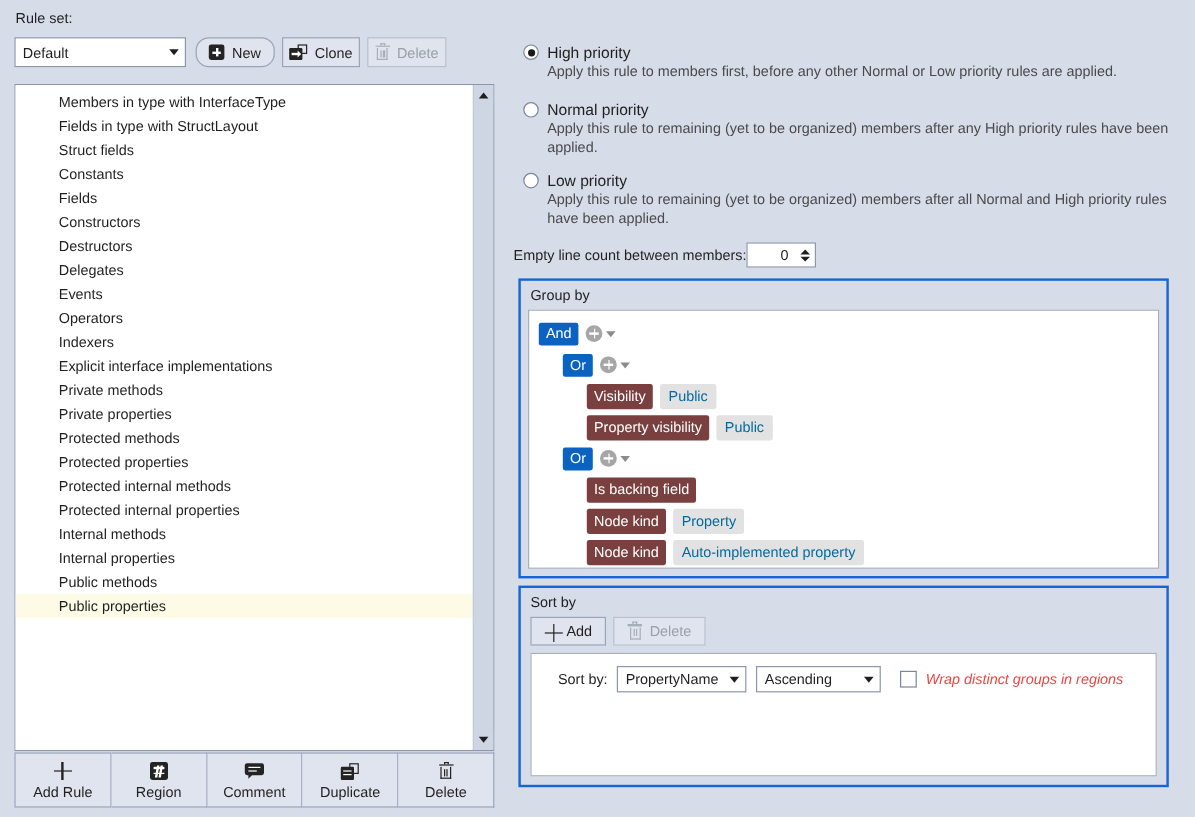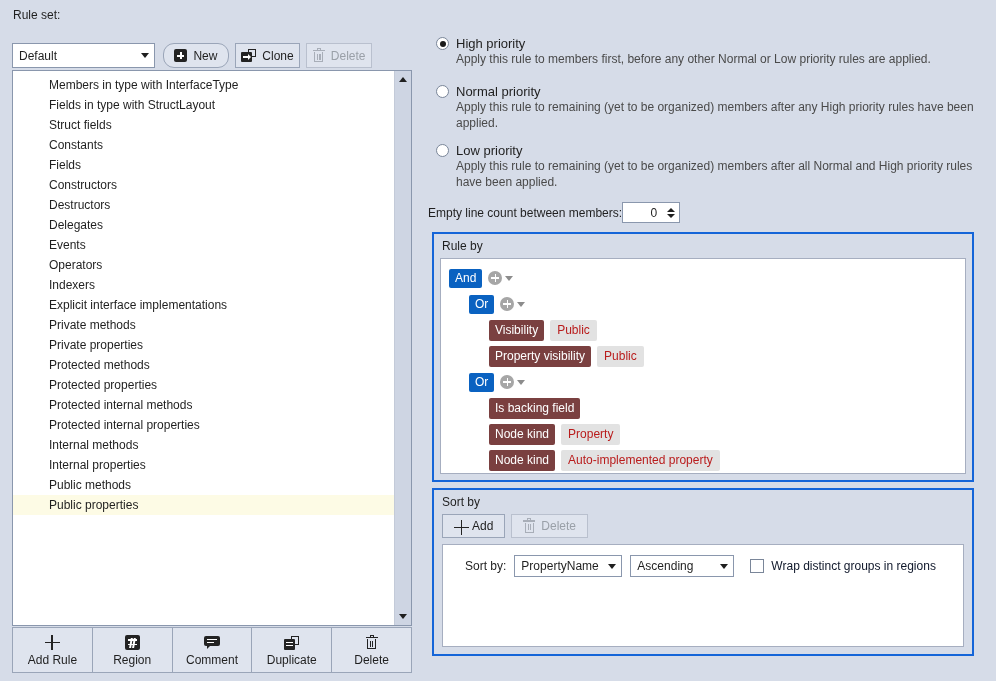--- a/index.html
+++ b/index.html
@@ -32,21 +32,21 @@
   }
   .field-label {
     font-size: 12px;
     color: #1f1f1f;
     line-height: 14px;
     margin-left: 5px;
   }
   .ruleset-row {
     position: absolute;
     left: 4px;
-    top: 35px;
+    top: 23px;
     width: 360px;
     height: 25px;
     display: flex;
     align-items: stretch;
   }
   .combo {
     background: #ffffff;
     border: 1px solid #8a97ad;
     display: flex;
     align-items: center;
@@ -373,21 +373,21 @@
   .chip-attr {
     background: #7a4040;
     color: #ffffff;
     font-size: 12px;
     padding: 3px 6px 4px 6px;
     border-radius: 2px;
     line-height: 14px;
   }
   .chip-val {
     background: #e2e2e2;
-    color: #b91c1c;
+    color: #0369a1;
     font-size: 12px;
     padding: 3px 7px 4px 7px;
     border-radius: 2px;
     line-height: 14px;
   }
 
   #sort-by-box {
     left: 10px;
     top: 488px;
     width: 542px;
@@ -417,21 +417,21 @@
   }
   .sort-row { display:flex; align-items:center; gap:8px; padding-left: 22px; }
   .sort-label { font-size: 12px; color:#1f1f1f; }
   #sort-field-combo { width: 108px; height: 22px; }
   #sort-dir-combo { width: 104px; height: 22px; }
   .cb-row { display:flex; align-items:center; gap:7px; margin-left: 8px; }
   .checkbox {
     width: 14px; height: 14px; border:1px solid #7a8699; background:#fff;
     box-sizing:border-box; flex:none;
   }
-  .cb-label { font-size: 12px; color:#0f172a; }
+  .cb-label { font-size: 12px; color:#ef4444;font-style:italic; }
 </style>
 </head>
 <body>
 
 <div class="root">
 
   <div class="left-panel">
 
     <div class="field-label">Rule set:</div>
 
@@ -586,21 +586,21 @@
       <span class="spinner">
         <span class="val">0</span>
         <span class="arrows">
           <span class="sp-up"></span>
             <span class="sp-dn"></span>
         </span>
       </span>
     </div>
 
     <div class="group-box" id="group-by-box">
-      <div class="gb-title">Rule by</div>
+      <div class="gb-title">Group by</div>
       <div class="gb-surface" id="group-by-surface">
           <div class="cond-row" style="padding-left: 8px;">
             <span class="chip-bool">And</span>
             <span class="addbtn">
               <span class="plus-circle"></span>
               <span class="mini-caret"></span>
             </span>
           </div>
           <div class="cond-row" style="padding-left: 28px;">
             <span class="chip-bool">Or</span>

